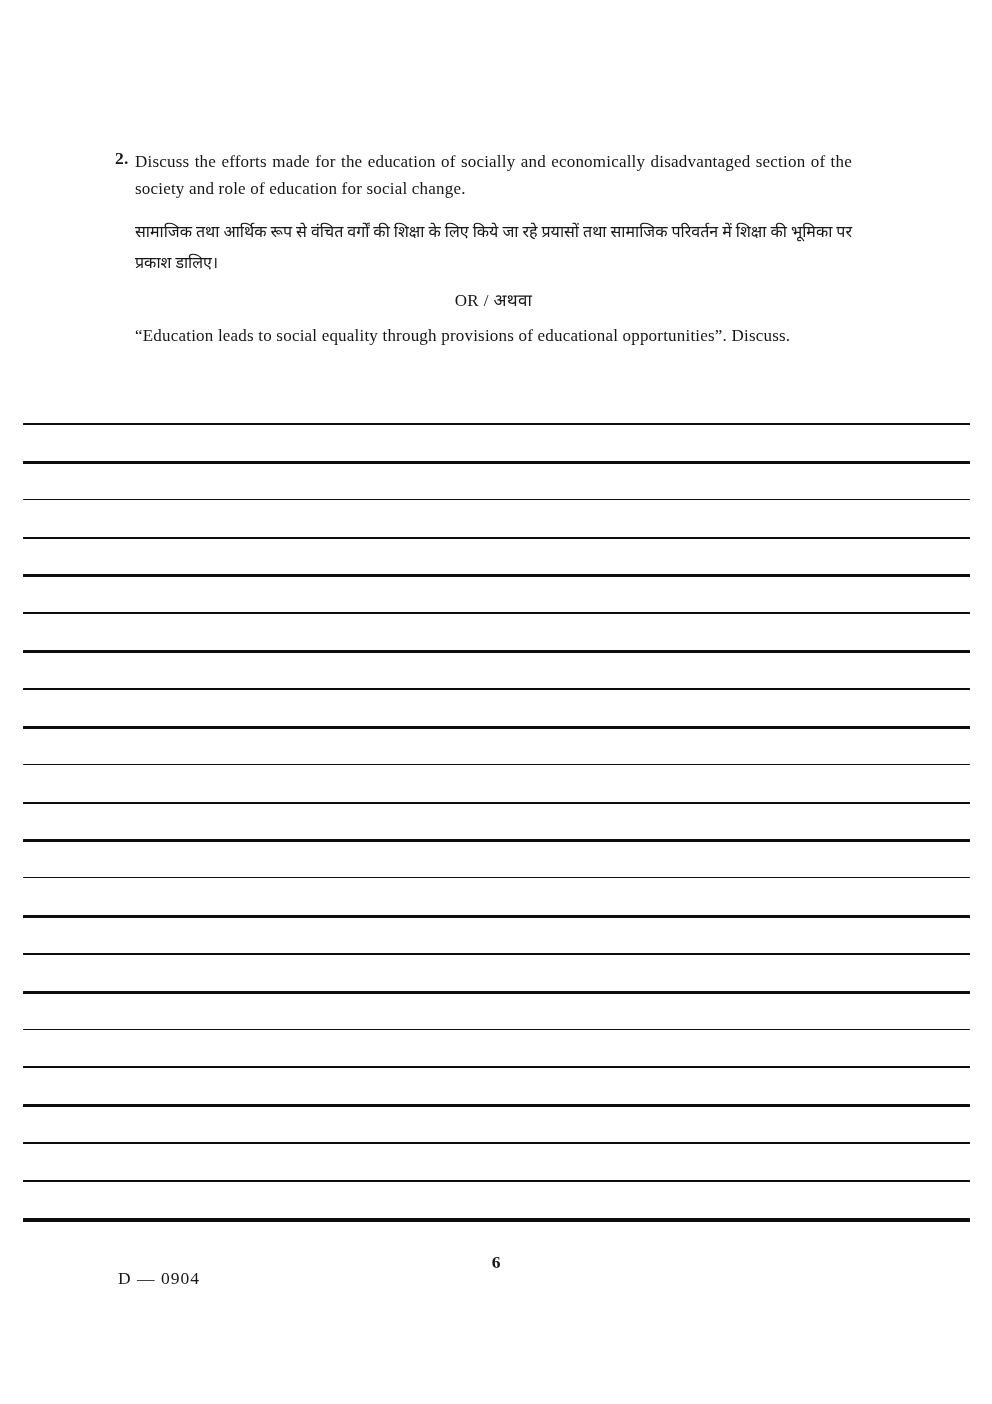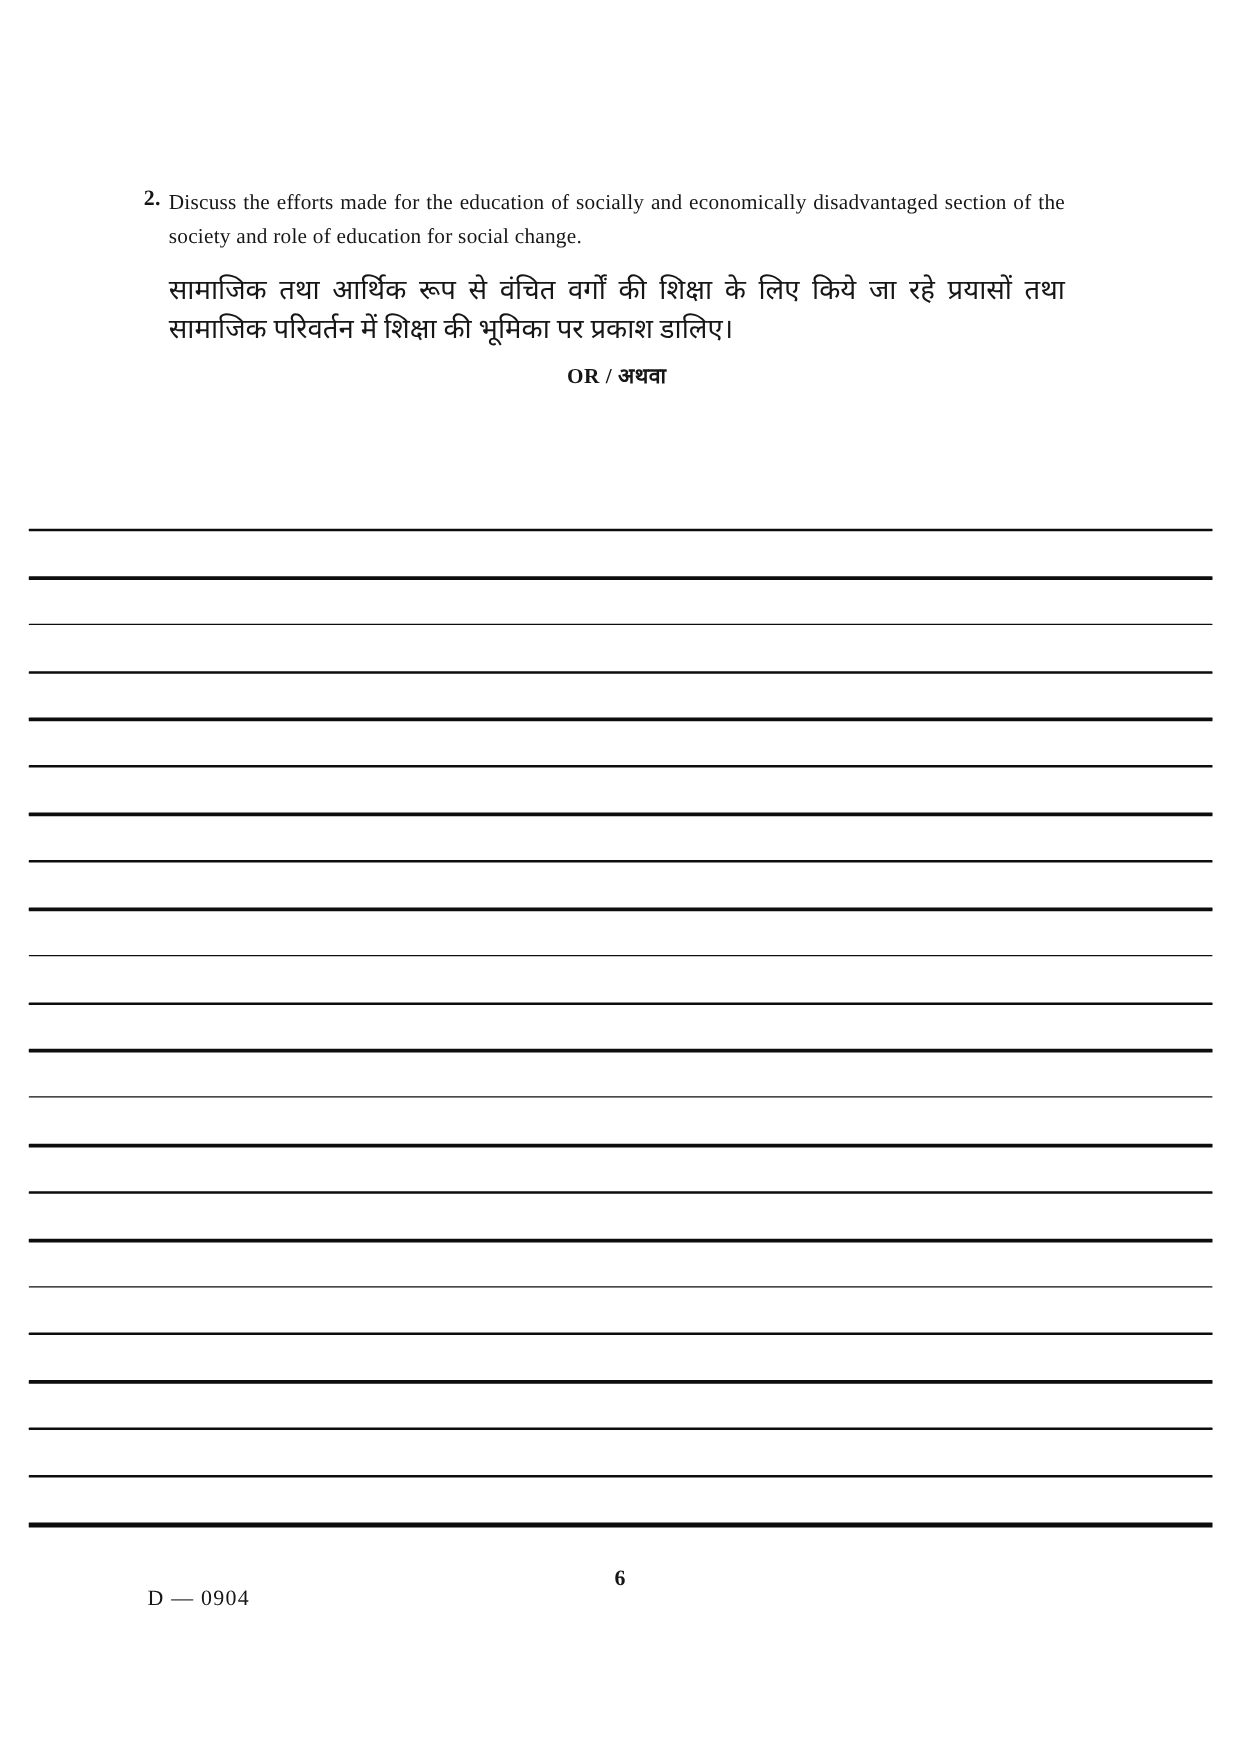--- a/index.html
+++ b/index.html
@@ -22,29 +22,29 @@
     letter-spacing:.3px;
   }
   .qbody{margin-left:20px;width:717px;}
   .qbody p{margin:0;}
   .en{
     font-size:17px;line-height:27px;
     text-align:justify;
     letter-spacing:.2px;
   }
   .hi{
-    font-size:22px;line-height:31px;
+    font-size:16px;line-height:31px;
     text-align:justify;
     font-weight:500;
   }
   .or-line{
     margin-top:9px !important;
     text-align:center;
     font-size:17px;line-height:27px;
-    font-weight:bold;
+    font-weight:normal;
     letter-spacing:.4px;
   }
   .mt1{margin-top:14px !important;}
   .mt2{margin-top:8px !important;}
   .hi2{font-size:17px;line-height:30px;}
   .lines-area{position:absolute;left:0;top:0;width:992px;height:1404px;}
   .rule{position:absolute;border-radius:.5px;}
   .footer{
     position:absolute;top:1252px;left:0;width:992px;height:30px;
     font-size:17.5px;
@@ -62,20 +62,21 @@
 <body>
 
 <div class="page">
 
   <div class="question">
     <span class="qnum">2.</span>
     <div class="qbody">
       <p class="en">Discuss the efforts made for the education of socially and economically disadvantaged section of the society and role of education for social change.</p>
       <p class="hi mt1">सामाजिक तथा आर्थिक रूप से वंचित वर्गों की शिक्षा के लिए किये जा रहे प्रयासों तथा सामाजिक परिवर्तन में शिक्षा की भूमिका पर प्रकाश डालिए।</p>
       <p class="or-line">OR / अथवा</p>
+      <p class="en mt2">“Education leads to social equality through provisions of educational opportunities”. Discuss.</p>
     </div>
   </div>
 
   <div class="lines-area" id="answer-lines">
       <div class="rule" style="top: 423px; left: 23px; width: 947px; height: 2px; background: rgb(13, 13, 13);"></div>
       <div class="rule" style="top: 460.85px; left: 23px; width: 947px; height: 3px; background: rgb(13, 13, 13);"></div>
       <div class="rule" style="top: 498.7px; left: 23px; width: 947px; height: 1px; background: rgb(13, 13, 13);"></div>
       <div class="rule" style="top: 536.55px; left: 23px; width: 947px; height: 2px; background: rgb(13, 13, 13);"></div>
       <div class="rule" style="top: 574.4px; left: 23px; width: 947px; height: 3px; background: rgb(13, 13, 13);"></div>
       <div class="rule" style="top: 612.25px; left: 23px; width: 947px; height: 2px; background: rgb(13, 13, 13);"></div>

